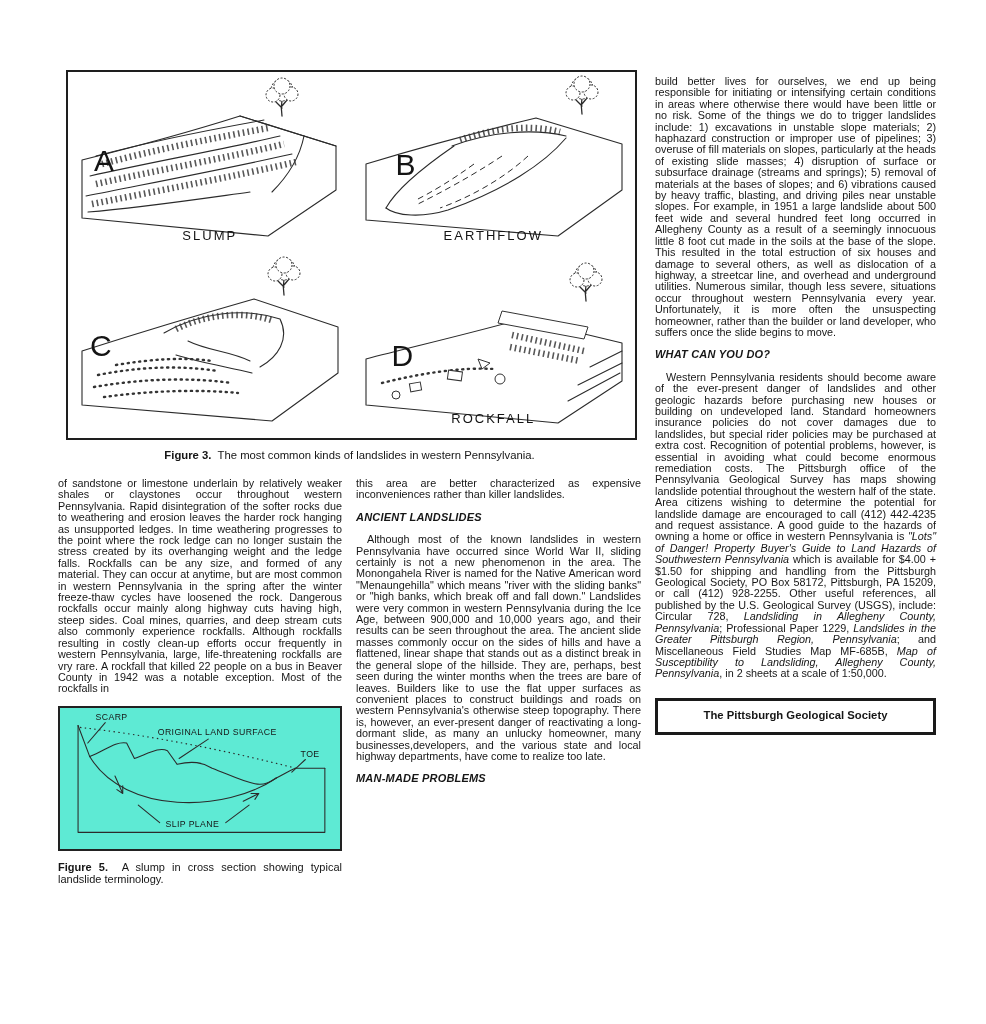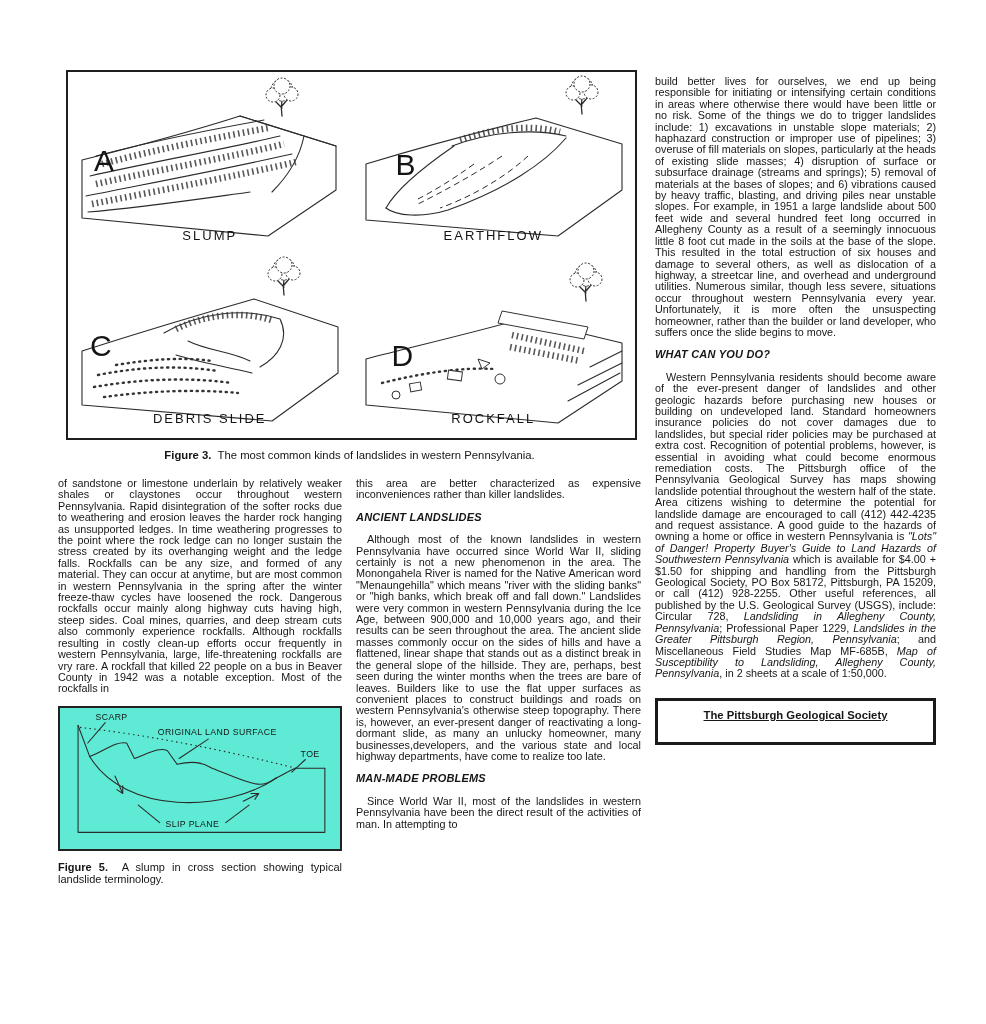--- a/index.html
+++ b/index.html
@@ -31,21 +31,21 @@
   .plabel{position:absolute;left:0;right:0;bottom:12px;text-align:center;
           font-size:13px;letter-spacing:2px;color:#141414;margin-top:22px;}
   .cell svg{position:absolute;left:0;top:0;}
   .fig3cap{position:absolute;left:66px;top:449px;width:567px;text-align:center;font-size:11.3px;}
 
   
   .fig4box{border:2px solid #222;height:141px;margin:4px 0 10px 0;background:#5eead4;}
   .figcap{font-size:11px;line-height:12px;}
 
   
-  .pgsbox{border:3px solid #1a1a1a;margin-top:18px;padding:9px 10px 20px 10px;text-align:justify;text-decoration:underline;}
+  .pgsbox{border:3px solid #1a1a1a;margin-top:18px;padding:9px 10px 10px 10px;text-align:justify;}
   .pgsbox .title{text-align:center;font-weight:bold;font-size:11.3px;margin:0 0 1px 0;}
   .pgsbox .body{font-size:10.8px;line-height:11.4px;}
 
   
   .ln{fill:none;stroke:#2b2b2b;stroke-width:1.1;stroke-linecap:round;stroke-linejoin:round;}
   .hatch{fill:none;stroke:#3a3a3a;stroke-width:6.5;stroke-dasharray:1.6 3.2;opacity:.85;}
   .flow{fill:none;stroke:#2b2b2b;stroke-width:1;stroke-dasharray:6 4;}
   .rub{fill:none;stroke:#333;stroke-width:2.4;stroke-dasharray:1.2 4.6;stroke-linecap:round;}
   .blk{fill:#fff;stroke:#333;stroke-width:1;}
   .canopy{fill:#fff;stroke:#333;stroke-width:1;stroke-dasharray:2 1.6;}
@@ -117,21 +117,20 @@
       <path class="rub" d="M36,142 C80,136 128,134 170,138"></path>
       <g class="tree" transform="translate(216,40)">
         <path class="trunk" d="M0,0 C-1,-6 -1,-10 0,-16 M0,-8 L-6,-14 M0,-10 L5,-16"></path>
         <circle class="canopy" cx="0" cy="-26" r="11"></circle>
         <circle class="canopy" cx="-9" cy="-21" r="7"></circle>
         <circle class="canopy" cx="9" cy="-22" r="7"></circle>
         <circle class="canopy" cx="0" cy="-30" r="8"></circle>
       </g>
     </svg>
     <div class="letter">C</div>
-    <div class="plabel">DEBRIS SLIDE</div>
   </div>
 
   <div class="cell cellD">
     <svg width="283" height="183" viewBox="0 0 283 183">
       <path class="ln" d="M14,150 L14,104 C60,92 120,78 170,64 L270,88 L270,126 L206,168 Z"></path>
       <path class="blk" d="M150,56 L236,72 L232,84 L146,68 Z"></path>
       <path class="hatch" d="M160,80 L232,96"></path>
       <path class="hatch" d="M158,92 L228,106"></path>
       <path class="ln" d="M238,112 L270,96 M226,130 L270,108 M216,146 L268,118"></path>
       <path class="rub" d="M30,128 C70,118 110,112 142,114"></path>
@@ -180,21 +179,20 @@
   </div>
 
   <p class="figcap"><b>Figure 5.</b>&nbsp; <span>A slump in cross section showing typical landslide terminology.</span></p>
 </div>
 
 <div class="col colM">
   <p>this area are better characterized as expensive inconveniences rather than killer landslides.</p>
   <div class="sechead">ANCIENT LANDSLIDES</div>
   <p class="indent">Although most of the known landslides in western Pennsylvania have occurred since World War II, sliding certainly is not a new phenomenon in the area. The Monongahela River is named for the Native American word "Menaungehilla" which means "river with the sliding banks" or "high banks, which break off and fall down." Landslides were very common in western Pennsylvania during the Ice Age, between 900,000 and 10,000 years ago, and their results can be seen throughout the area. The ancient slide masses commonly occur on the sides of hills and have a flattened, linear shape that stands out as a distinct break in the general slope of the hillside. They are, perhaps, best seen during the winter months when the trees are bare of leaves. Builders like to use the flat upper surfaces as convenient places to construct buildings and roads on western Pennsylvania's otherwise steep topography. There is, however, an ever-present danger of reactivating a long-dormant slide, as many an unlucky homeowner, many businesses,developers, and the various state and local highway departments, have come to realize too late.</p>
   <div class="sechead">MAN-MADE PROBLEMS</div>
-  <p class="indent">Since World War II, most of the landslides in western Pennsylvania have been the direct result of the activities of man. In attempting to</p>
 </div>
 
 <div class="col colR">
   <p>build better lives for ourselves, we end up being responsible for initiating or intensifying certain conditions in areas where otherwise there would have been little or no risk. Some of the things we do to trigger landslides include: 1) excavations in unstable slope materials; 2) haphazard construction or improper use of pipelines; 3) overuse of fill materials on slopes, particularly at the heads of existing slide masses; 4) disruption of surface or subsurface drainage (streams and springs); 5) removal of materials at the bases of slopes; and 6) vibrations caused by heavy traffic, blasting, and driving piles near unstable slopes. For example, in 1951 a large landslide about 500 feet wide and several hundred feet long occurred in Allegheny County as a result of a seemingly innocuous little 8 foot cut made in the soils at the base of the slope. This resulted in the total estruction of six houses and damage to several others, as well as dislocation of a highway, a streetcar line, and overhead and underground utilities. Numerous similar, though less severe, situations occur throughout western Pennsylvania every year. Unfortunately, it is more often the unsuspecting homeowner, rather than the builder or land developer, who suffers once the slide begins to move.</p>
   <div class="sechead">WHAT CAN YOU DO?</div>
   <p class="indent"><span>Western Pennsylvania residents should become aware of the ever-present danger of landslides and other geologic hazards before purchasing new houses or building on undeveloped land. Standard homeowners insurance policies do not cover damages due to landslides, but special rider policies may be purchased at extra cost. Recognition of potential problems, however, is essential in avoiding what could become enormous remediation costs. The Pittsburgh office of the Pennsylvania Geological Survey has maps showing landslide potential throughout the western half of the state. Area citizens wishing to determine the potential for landslide damage are encouraged to call (412) 442-4235 and request assistance. A good guide to the hazards of owning a home or office in western Pennsylvania is </span><i>"Lots" of Danger! Property Buyer's Guide to Land Hazards of Southwestern Pennsylvania</i><span> which is available for $4.00 + $1.50 for shipping and handling from the Pittsburgh Geological Society, PO Box 58172, Pittsburgh, PA 15209, or call (412) 928-2255. Other useful references, all published by the U.S. Geological Survey (USGS), include: Circular 728, </span><i>Landsliding in Allegheny County, Pennsylvania</i><span>; Professional Paper 1229, </span><i>Landslides in the Greater Pittsburgh Region, Pennsylvania</i><span>; and Miscellaneous Field Studies Map MF-685B, </span><i>Map of Susceptibility to Landsliding, Allegheny County, Pennsylvania</i><span>, in 2 sheets at a scale of 1:50,000.</span></p>
 
   <div class="pgsbox">
     <div class="title">The Pittsburgh Geological Society</div>
   </div>

